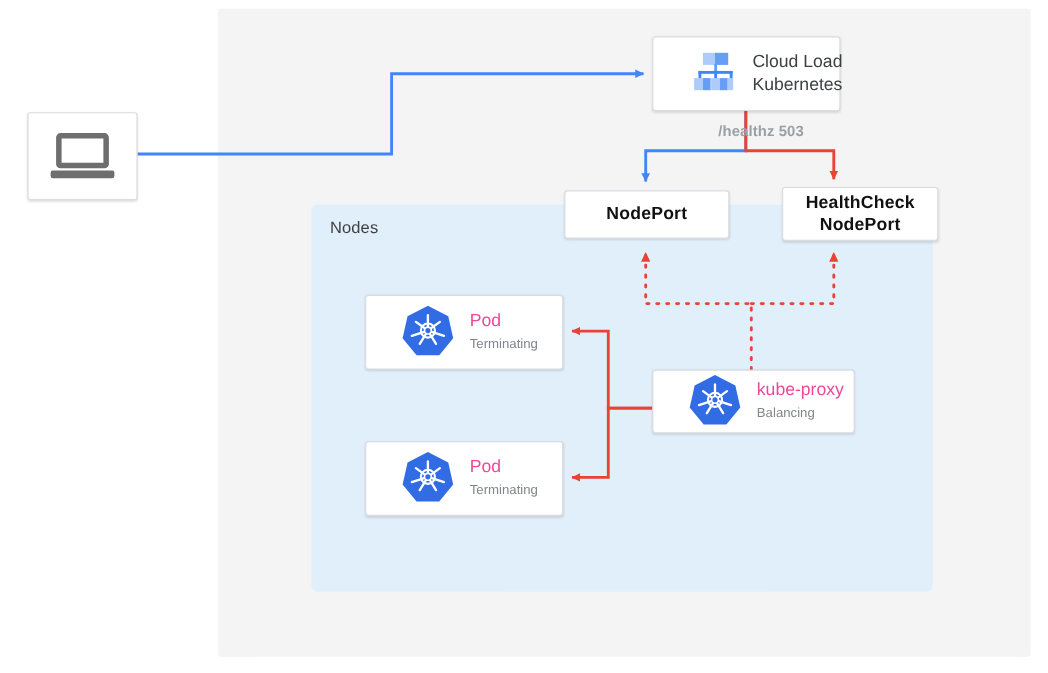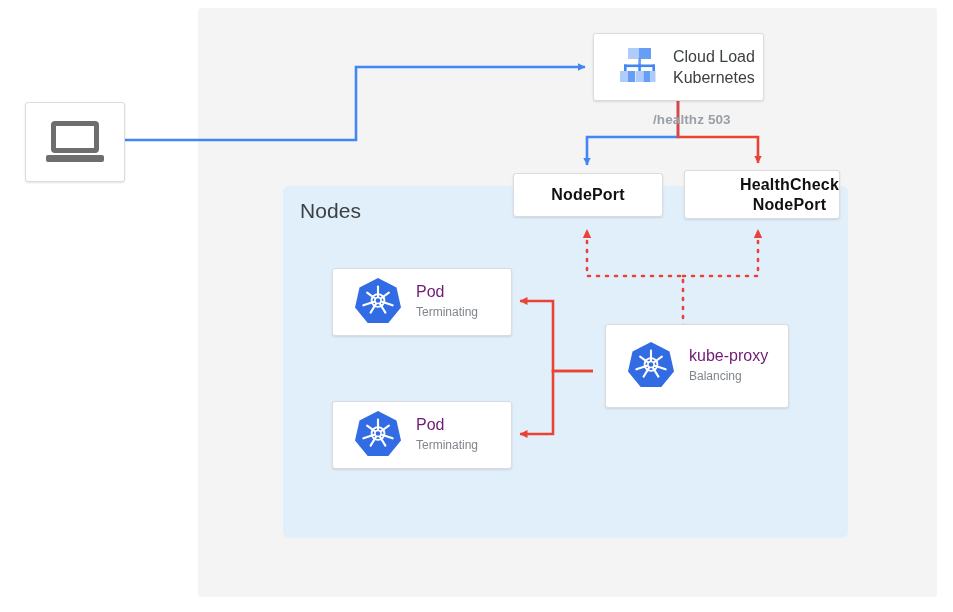--- a/index.html
+++ b/index.html
@@ -31,21 +31,21 @@
   .region-nodes {
     position: absolute;
     left: 283px; top: 186px;
     width: 565px; height: 352px;
     background: #e1effb;
     border-radius: 6px;
   }
   .region-nodes-label {
     position: absolute;
     left: 300px; top: 199px;
-    font-size: 21px;
+    font-size: 15px;
     color: #3c4043;
     letter-spacing: .1px;
   }
   
   .card {
     position: absolute;
     background: #ffffff;
     border: 1px solid #dadce0;
     border-radius: 3px;
     box-sizing: border-box;
@@ -61,47 +61,47 @@
     font-size: 16px;
     font-weight: bold;
     color: #111111;
     line-height: 20px;
     letter-spacing: .2px;
   }
   .card-body {
     display: flex;
     align-items: center;
     gap: 14px;
-    padding-left: 21px;
+    padding-left: 32px;
   }
   .card-text {
     display: flex;
     flex-direction: column;
     justify-content: center;
   }
   .card-text .t1 {
     font-size: 16px;
     color: #3c4043;
     line-height: 21px;
   }
   .card-text .t2 {
     font-size: 12px;
     color: #80868b;
     line-height: 21px;
   }
-  .card-text .t1-dark { color: #701a75; }
+  .card-text .t1-dark { color: #ec4899; }
 
   
   #client-card   { left: 25px;  top: 102px; width: 100px; height: 80px; justify-content:center; }
   #clb-card      { left: 593px; top: 33px;  width: 171px; height: 68px; }
   #nodeport-card { left: 513px; top: 173px; width: 150px; height: 44px; }
-  #hcnodeport-card { left: 684px; top: 170px; width: 156px; height: 49px; justify-content: flex-end; }
+  #hcnodeport-card { left: 711px; top: 170px; width: 142px; height: 49px; }
   #pod1-card     { left: 332px; top: 268px; width: 180px; height: 68px; }
   #pod2-card     { left: 332px; top: 401px; width: 180px; height: 68px; }
-  #kubeproxy-card{ left: 593px; top: 324px; width: 184px; height: 84px; margin-left: 12px; }
+  #kubeproxy-card{ left: 593px; top: 336px; width: 184px; height: 58px; }
 
   
   .laptop {
     position: relative;
     width: 58px;
     height: 42px;
   }
   .laptop .screen {
     position: absolute;
     left: 5px; top: 0;

